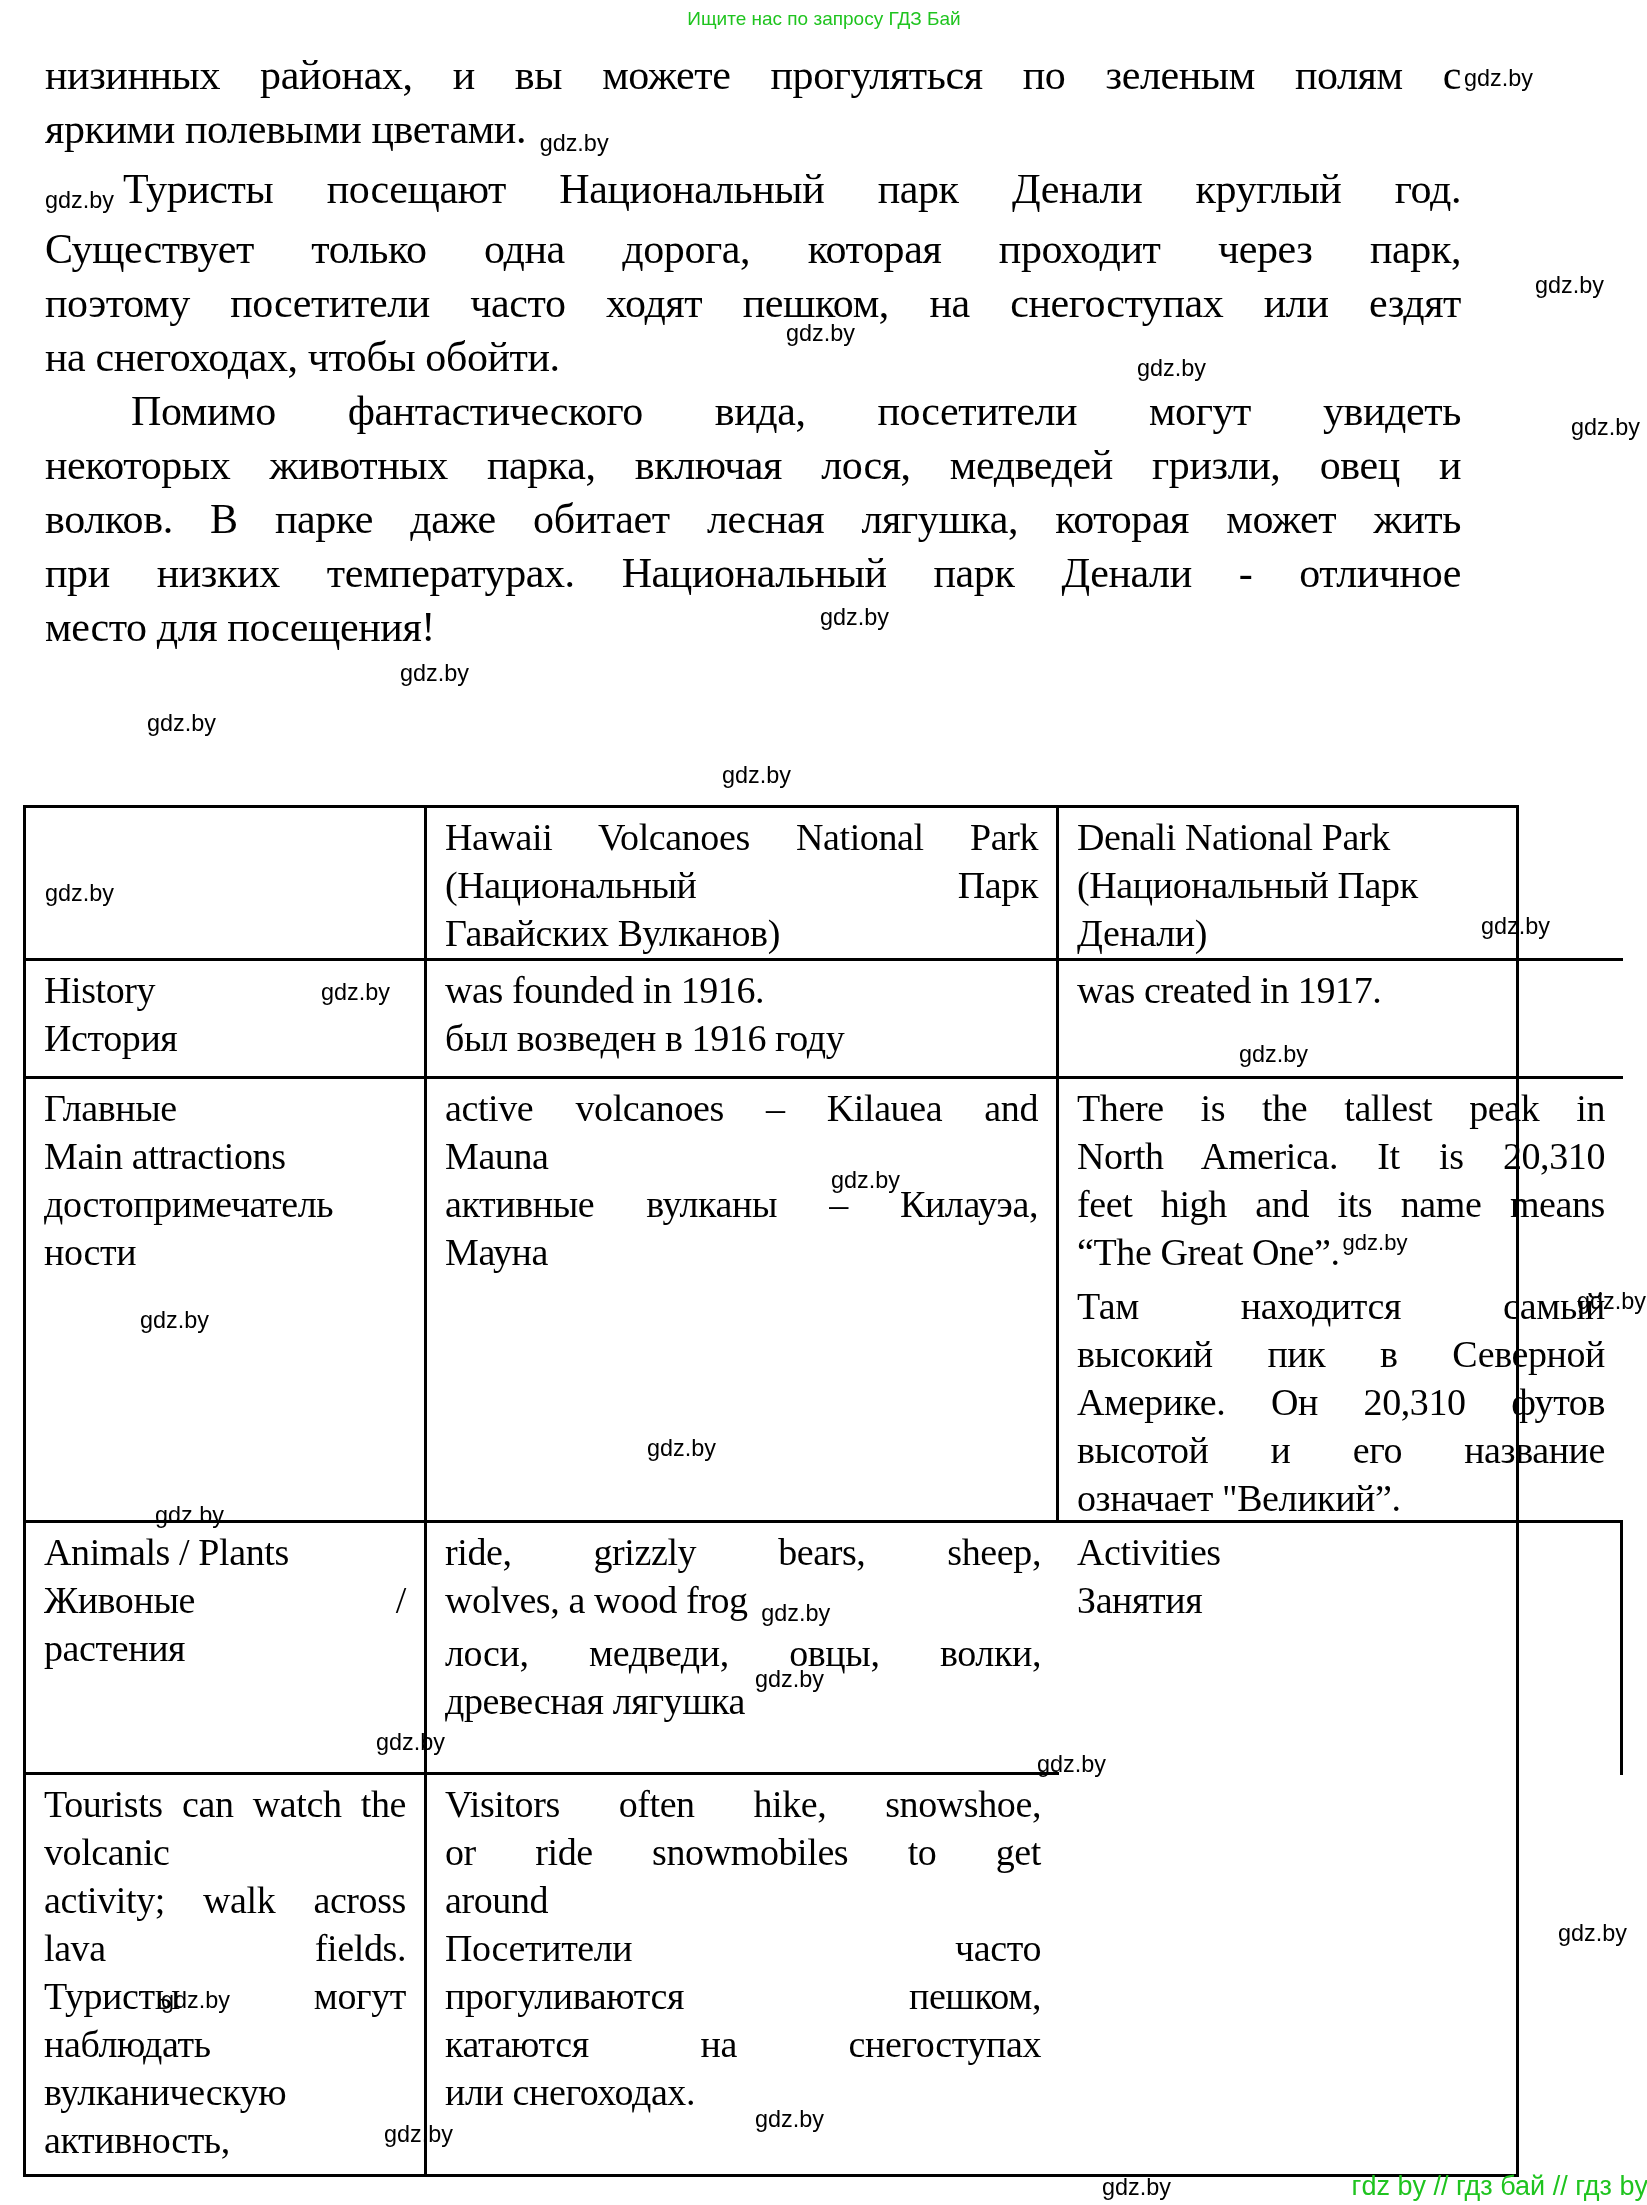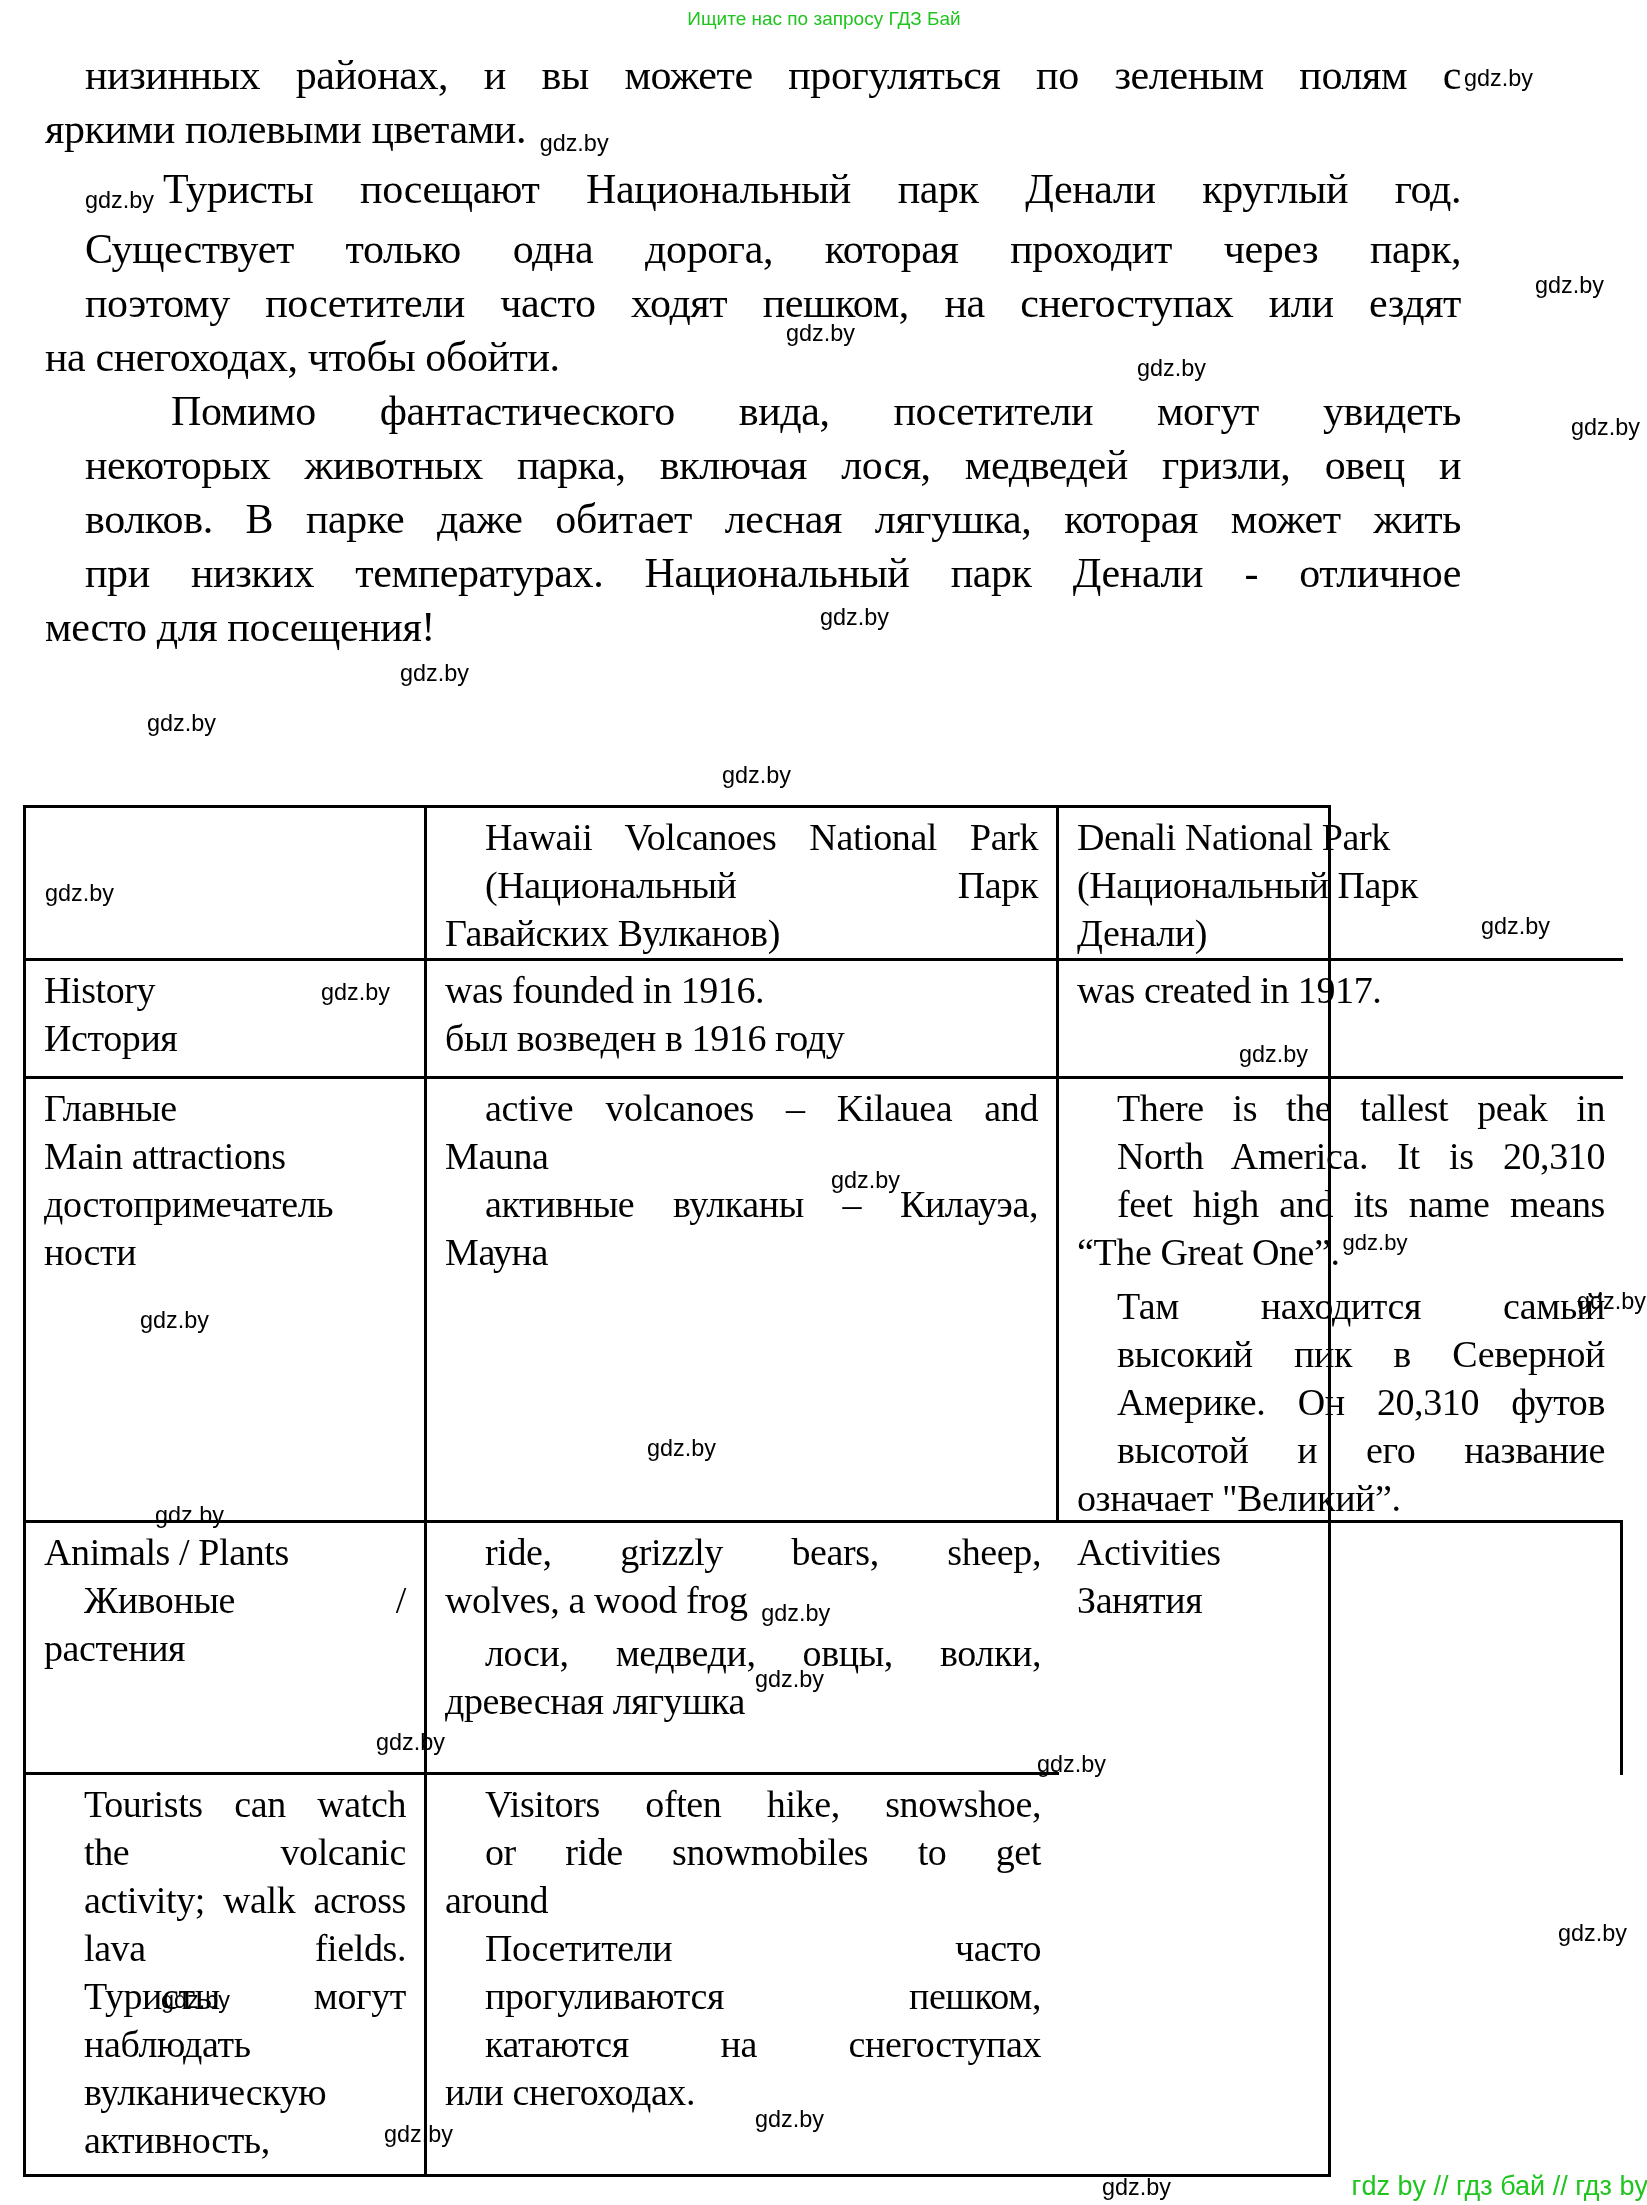--- a/index.html
+++ b/index.html
@@ -3,22 +3,22 @@
 <meta charset="utf-8">
 <style>
   html,body{margin:0;padding:0;}
   body{position:relative;width:1648px;height:2205px;background:#ffffff;color:#000;
        font-family:"Liberation Serif",serif;overflow:hidden;}
   .promo{position:absolute;top:7.6px;left:0;width:100%;text-align:center;
          font-family:"Liberation Sans",sans-serif;font-size:19px;color:#1fc41f;}
   .article{position:absolute;left:45px;top:48px;width:1416px;
            font-size:42px;line-height:54px;letter-spacing:-0.4px;}
   .ln{text-align:left;white-space:normal;}
-  .ln.j{text-align:justify;text-align-last:justify;margin-left:40px;}
-  .tbl{position:absolute;left:23px;top:805px;width:1308px;box-sizing:border-box;
+  .ln.j{text-align:justify;text-align-last:justify;}
+  .tbl{position:absolute;left:23px;top:805px;width:1496px;box-sizing:border-box;
        display:grid;grid-template-columns:401px 632px 564px;
        grid-template-rows:153px 118px 444px 252px 399px;
        border:3px solid #000;}
   .cell{box-sizing:border-box;border-right:3px solid #000;border-bottom:3px solid #000;
         padding:4.5px 18px 0 18px;font-size:38px;line-height:48px;letter-spacing:-0.4px;
         overflow:hidden;}
   .cell.lastcol{border-right:none;}
   .cell.lastrow{border-bottom:none;}
   .wm{position:absolute;font-family:"Liberation Sans",sans-serif;font-size:23.4px;
       color:#000;white-space:nowrap;letter-spacing:0;}

